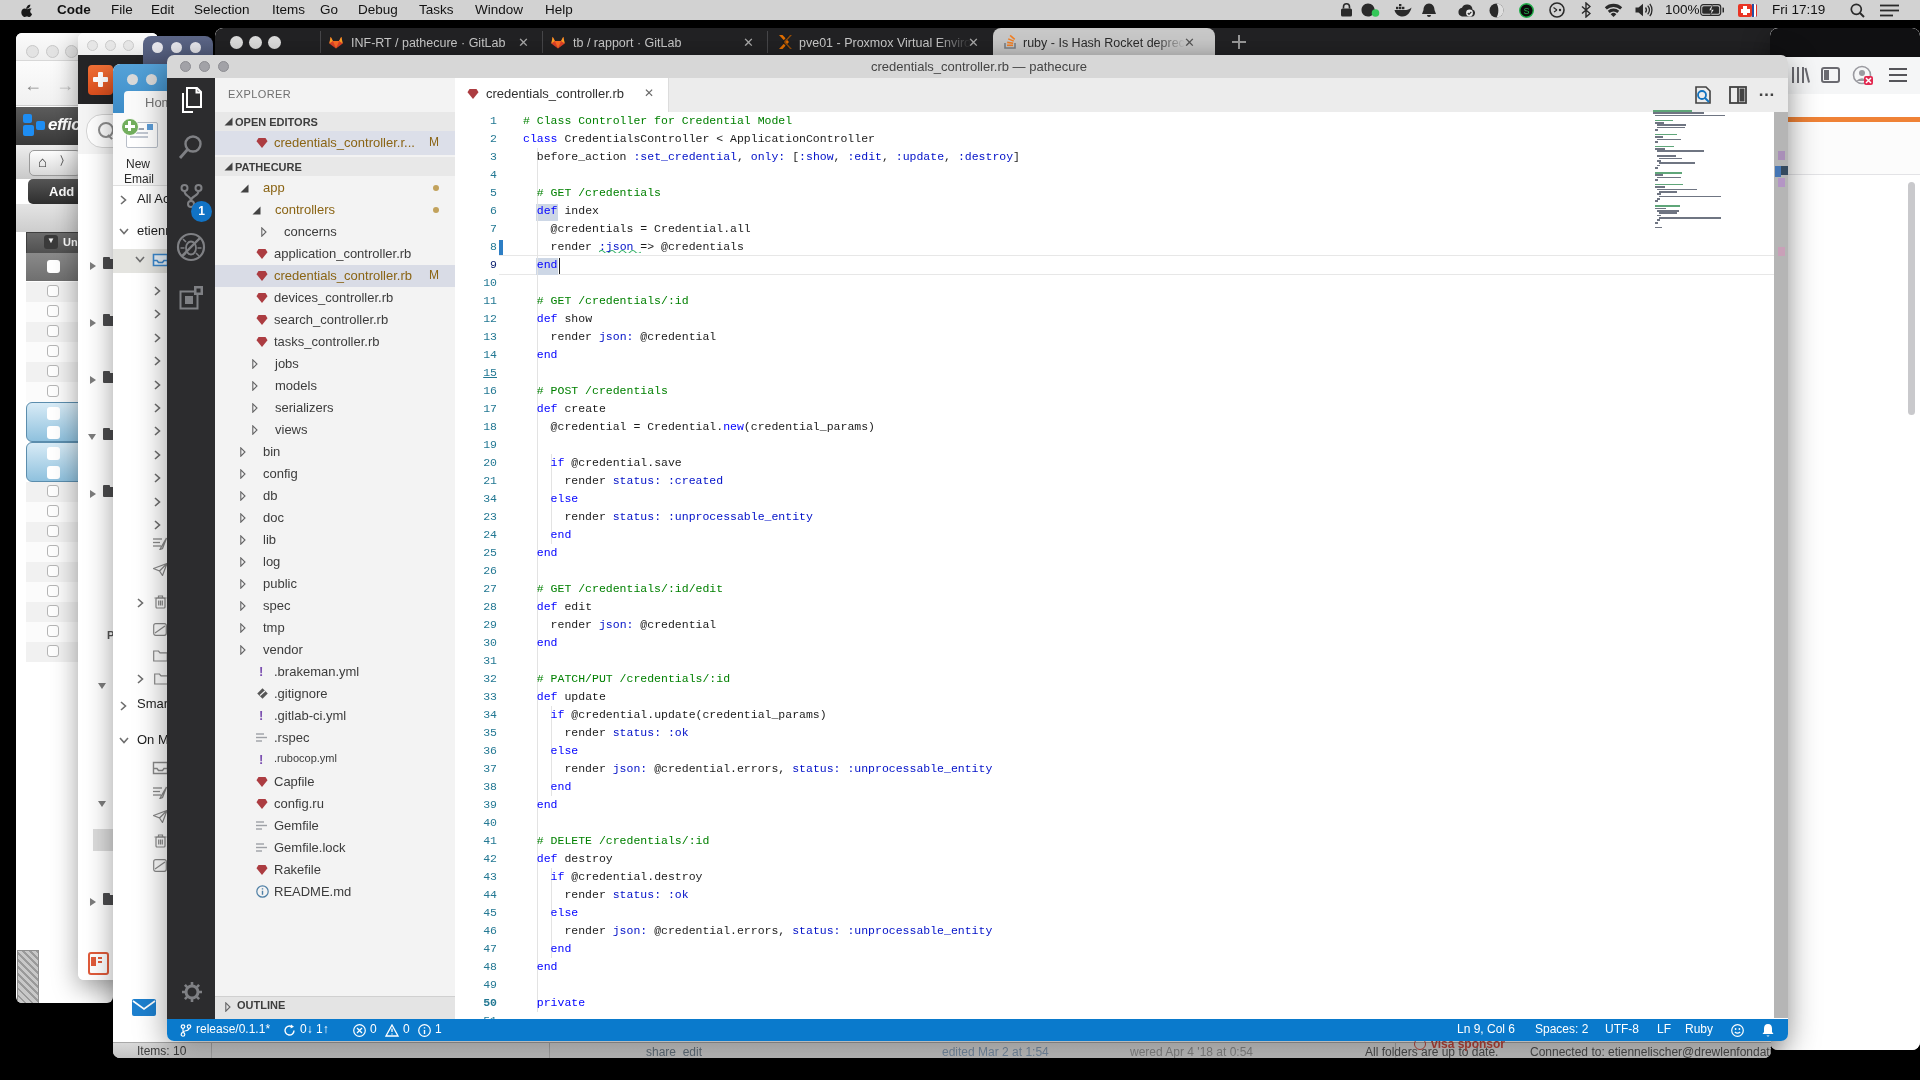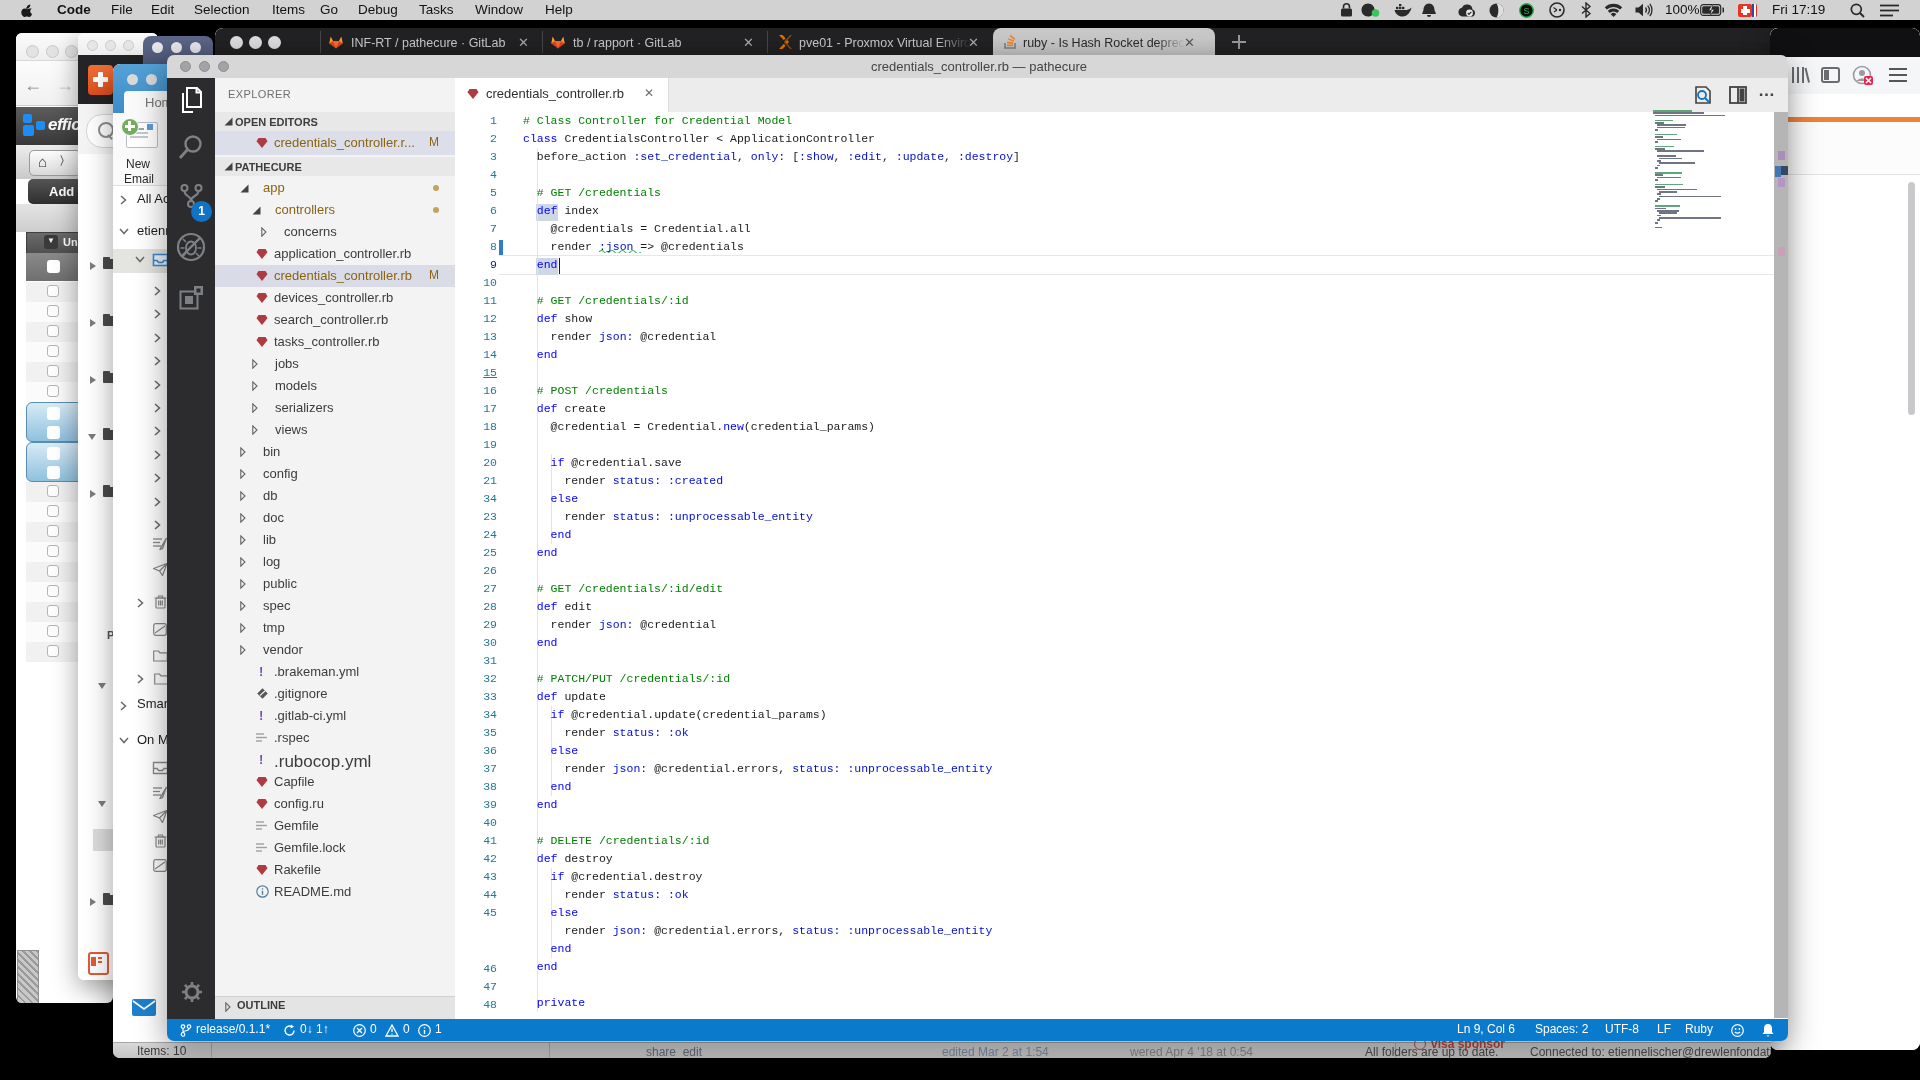--- a/index.html
+++ b/index.html
@@ -519,21 +519,21 @@
       <div style="position:absolute;left:59px;top:630px;font-family:'Liberation Sans',sans-serif;font-size:13px;color:#3c3c3c;font-weight:400;white-space:pre;">.gitlab-ci.yml</div>
       <svg style="position:absolute;left:41px;top:655px" width="12" height="10" viewBox="0 0 12 10">
         <g stroke="#9da0a5" stroke-width="1.4">
           <path d="M0 1 H8"></path>
           <path d="M0 4.5 H11"></path>
           <path d="M0 8 H6"></path>
         </g>
       </svg>
       <div style="position:absolute;left:59px;top:652px;font-family:'Liberation Sans',sans-serif;font-size:13px;color:#3c3c3c;font-weight:400;white-space:pre;">.rspec</div>
       <div style="position:absolute;left:44px;top:674px;font-family:'Liberation Sans',sans-serif;font-size:13px;color:#7b4fb0;font-weight:700;white-space:pre;">!</div>
-      <div style="position:absolute;left:59px;top:674px;font-family:'Liberation Sans',sans-serif;font-size:17px;color:#3c3c3c;font-weight:400;white-space:pre;">.rubocop.yml</div>
+      <div style="position:absolute;left:59px;top:674px;font-family:'Liberation Sans',sans-serif;font-size:11px;color:#3c3c3c;font-weight:400;white-space:pre;">.rubocop.yml</div>
       <svg style="position:absolute;left:41px;top:698px" width="12" height="12" viewBox="0 0 12 12">
         <path d="M2.5 1 H9.5 L11.5 4.2 L6 11 L0.5 4.2 Z" fill="#ac3c41"></path>
       </svg>
       <div style="position:absolute;left:59px;top:696px;font-family:'Liberation Sans',sans-serif;font-size:13px;color:#3c3c3c;font-weight:400;white-space:pre;">Capfile</div>
       <svg style="position:absolute;left:41px;top:720px" width="12" height="12" viewBox="0 0 12 12">
         <path d="M2.5 1 H9.5 L11.5 4.2 L6 11 L0.5 4.2 Z" fill="#ac3c41"></path>
       </svg>
       <div style="position:absolute;left:59px;top:718px;font-family:'Liberation Sans',sans-serif;font-size:13px;color:#3c3c3c;font-weight:400;white-space:pre;">config.ru</div>
       <svg style="position:absolute;left:41px;top:743px" width="12" height="10" viewBox="0 0 12 10">
         <g stroke="#9da0a5" stroke-width="1.4">
@@ -634,21 +634,21 @@
         <div style="height:18px;line-height:18px;color:#237893;">36</div>
         <div style="height:18px;line-height:18px;color:#237893;">37</div>
         <div style="height:18px;line-height:18px;color:#237893;">38</div>
         <div style="height:18px;line-height:18px;color:#237893;">39</div>
         <div style="height:18px;line-height:18px;color:#237893;">40</div>
         <div style="height:18px;line-height:18px;color:#237893;">41</div>
         <div style="height:18px;line-height:18px;color:#237893;">42</div>
         <div style="height:18px;line-height:18px;color:#237893;">43</div>
         <div style="height:18px;line-height:18px;color:#237893;">44</div>
         <div style="height:18px;line-height:18px;color:#237893;">45</div>
-        <div style="height:18px;line-height:18px;color:#237893;margin-top:38px;">46</div>
+        <div style="height:18px;line-height:18px;color:#237893;">46</div>
         <div style="height:18px;line-height:18px;color:#237893;">47</div>
         <div style="height:18px;line-height:18px;color:#237893;">48</div>
         <div style="height:18px;line-height:18px;color:#237893;">49</div>
         <div style="height:18px;line-height:18px;color:#237893;font-weight:bold;">50</div>
         <div style="height:18px;line-height:18px;color:#237893;">51</div>
       </div>
       <div style="position:absolute;left:369.8px;top:93px;width:1px;height:864px;background:#e3e3e3;"></div>
       <div style="position:absolute;left:383.6px;top:399px;width:1px;height:90px;background:#e3e3e3;"></div>
       <div style="position:absolute;left:383.6px;top:651px;width:1px;height:90px;background:#e3e3e3;"></div>
       <div style="position:absolute;left:383.6px;top:813px;width:1px;height:90px;background:#e3e3e3;"></div>

